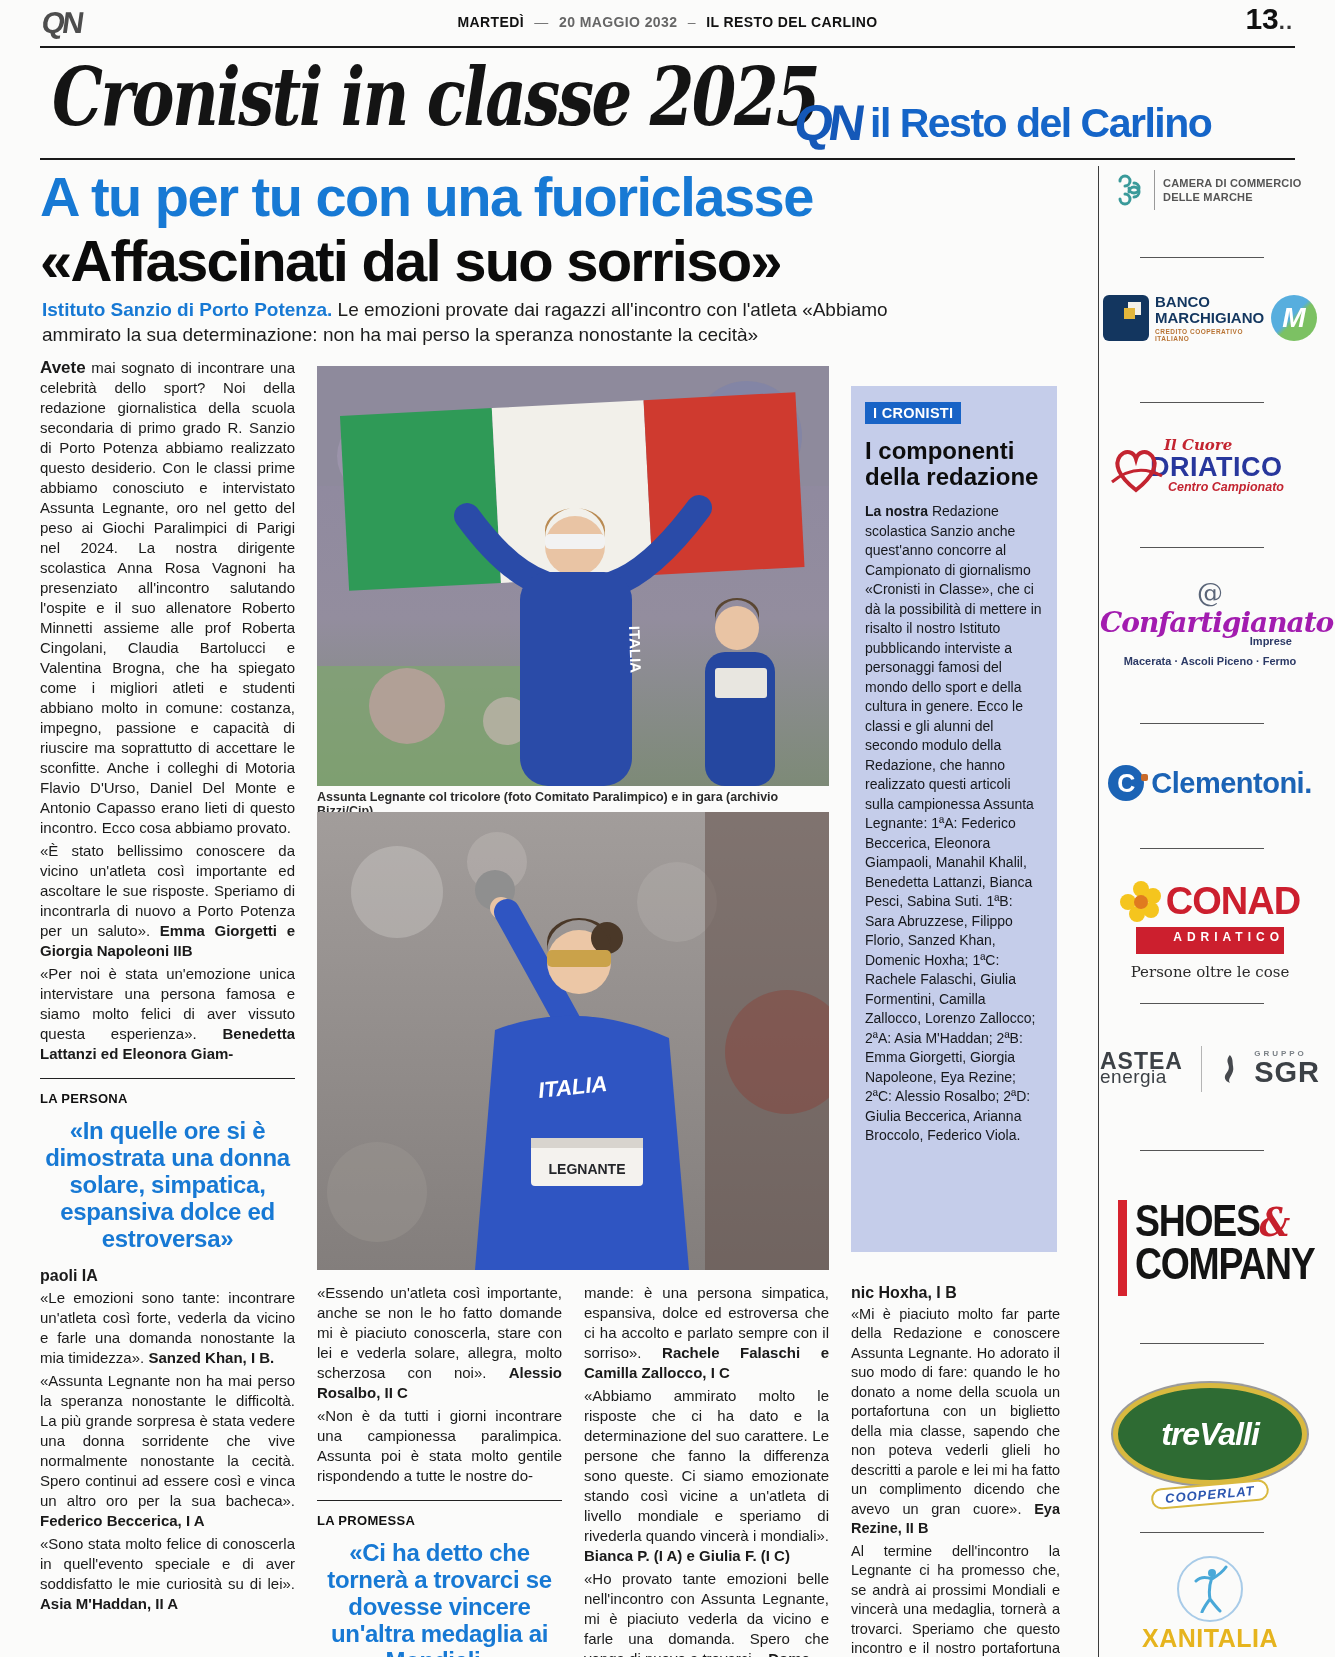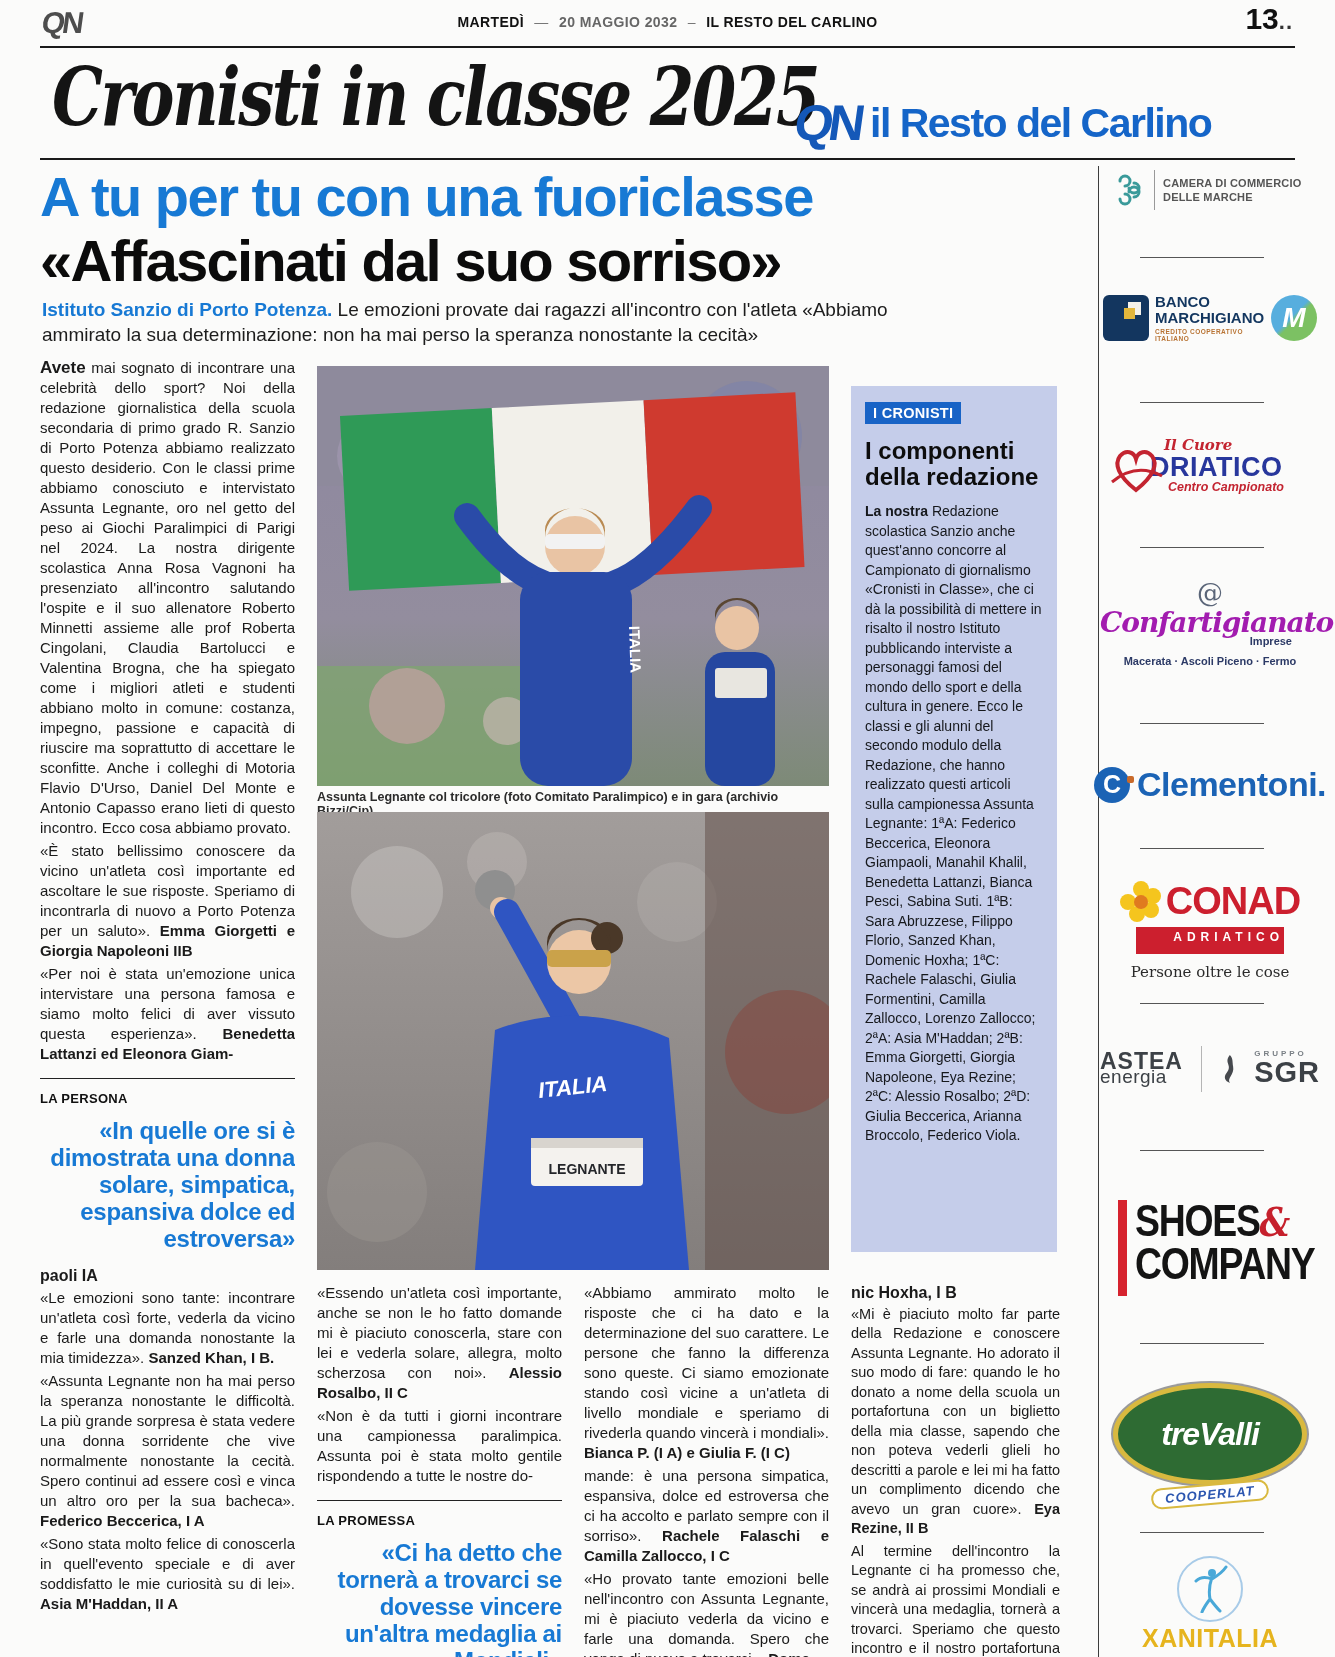--- a/index.html
+++ b/index.html
@@ -37,21 +37,21 @@
   .lead-word{font-weight:800;font-size:17px;}
   .author{font-weight:800;}
   #col1{left:40px;top:358px;width:255px;height:1296px;}
   #col2{left:317px;top:1283px;width:245px;height:374px;}
   #col3{left:584px;top:1283px;width:245px;height:374px;}
   #col4{left:851px;top:1283px;width:209px;height:374px;font-size:14.5px;line-height:19.5px;}
   .carry{font-weight:800;font-size:16px;text-align:left;margin-bottom:2px;}
 
   .inset-divider{height:1px;background:#222;margin:14px 0 10px 0;}
   .inset-label{font-size:13px;font-weight:800;letter-spacing:.3px;color:#111;margin-bottom:8px;text-align:left;}
-  .inset-quote{color:#1779d4;font-size:24px;line-height:27px;font-weight:800;text-align:right;
+  .inset-quote{color:#1779d4;font-size:24px;line-height:27px;font-weight:800;text-align:center;
                letter-spacing:-.3px;margin-bottom:14px;}
 
   
   #photo1{left:317px;top:366px;width:512px;height:420px;overflow:hidden;}
   #caption{left:317px;top:790px;width:512px;font-size:12.5px;font-weight:700;color:#2b2b2b;}
   #photo2{left:317px;top:812px;width:512px;height:458px;overflow:hidden;}
 
   
   #sidebar{left:851px;top:386px;width:206px;height:866px;background:#c5cdea;box-sizing:border-box;
            padding:16px 14px;overflow:hidden;}
@@ -89,21 +89,21 @@
   .conf-at{font-size:26px;color:#5a6578;font-family:"DejaVu Serif",serif;}
   .conf-name{font-family:"DejaVu Serif",serif;font-style:italic;font-weight:800;font-size:28px;color:#a21caf;
              letter-spacing:-1px;line-height:30px;}
   .conf-imprese{font-size:11px;color:#2c3a66;font-weight:700;text-align:right;margin-right:28px;margin-top:-3px;}
   .conf-cities{font-size:11px;color:#2c3a66;font-weight:700;margin-top:8px;}
 
   #ad-clem{left:1105px;top:765px;width:210px;display:flex;align-items:center;justify-content:center;gap:7px;}
   .clem-ball{width:36px;height:36px;border-radius:50%;background:#1b63b5;color:#fff;font-weight:900;font-size:25px;
              display:flex;align-items:center;justify-content:center;position:relative;flex:none;}
   .clem-ball i{position:absolute;right:-4px;top:9px;width:7px;height:7px;background:#c96a2a;border-radius:2px;}
-  .clem-name{font-size:34px;font-weight:800;color:#1b63b5;letter-spacing:-.5px;}
+  .clem-name{font-size:29px;font-weight:800;color:#1b63b5;letter-spacing:-.5px;}
 
   #ad-conad{left:1100px;top:880px;width:220px;text-align:center;}
   .conad-row{display:flex;align-items:center;justify-content:center;gap:4px;}
   .conad-name{font-size:38px;font-weight:900;color:#cc1f2e;letter-spacing:-1px;}
   .conad-band{margin:4px auto 0;width:148px;background:#cc1f2e;color:#fff;font-size:12px;font-weight:800;
               letter-spacing:5px;padding:3px 0 10px;text-align:right;}
   .conad-slogan{font-family:"DejaVu Serif",serif;font-size:15px;color:#2b2b2b;margin-top:9px;}
 
   #ad-astea{left:1100px;top:1046px;width:220px;display:flex;align-items:center;justify-content:center;gap:18px;}
   .astea-col{text-align:left;color:#3c4146;line-height:20px;}
@@ -253,22 +253,22 @@
 
 <div class="abs bodycol" id="col2">
   <p><span>«Essendo un'atleta così importante, anche se non le ho fatto domande mi è piaciuto conoscerla, stare con lei e vederla solare, allegra, molto scherzosa con noi». </span><span class="author">Alessio Rosalbo, II C</span></p>
   <p><span>«Non è da tutti i giorni incontrare una campionessa paralimpica. Assunta poi è stata molto gentile rispondendo a tutte le nostre do-</span></p>
   <div class="inset-divider"></div>
   <div class="inset-label">LA PROMESSA</div>
   <div class="inset-quote">«Ci ha detto che tornerà a trovarci se dovesse vincere un'altra medaglia ai Mondiali»</div>
 </div>
 
 <div class="abs bodycol" id="col3">
+  <p><span>mande: è una persona simpatica, espansiva, dolce ed estroversa che ci ha accolto e parlato sempre con il sorriso». </span><span class="author">Rachele Falaschi e Camilla Zallocco, I C</span></p>
   <p><span>«Abbiamo ammirato molto le risposte che ci ha dato e la determinazione del suo carattere. Le persone che fanno la differenza sono queste. Ci siamo emozionate stando così vicine a un'atleta di livello mondiale e speriamo di rivederla quando vincerà i mondiali». </span><span class="author">Bianca P. (I A) e Giulia F. (I C)</span></p>
-  <p><span>mande: è una persona simpatica, espansiva, dolce ed estroversa che ci ha accolto e parlato sempre con il sorriso». </span><span class="author">Rachele Falaschi e Camilla Zallocco, I C</span></p>
   <p><span>«Ho provato tante emozioni belle nell'incontro con Assunta Legnante, mi è piaciuto vederla da vicino e farle una domanda. Spero che venga di nuovo a trovarci». </span><span class="author">Dome-</span></p>
 </div>
 
 <div class="abs bodycol" id="col4">
   <div class="carry">nic Hoxha, I B</div>
   <p><span>«Mi è piaciuto molto far parte della Redazione e conoscere Assunta Legnante. Ho adorato il suo modo di fare: quando le ho donato a nome della scuola un portafortuna con un biglietto della mia classe, sapendo che non poteva vederli glieli ho descritti a parole e lei mi ha fatto un complimento dicendo che avevo un gran cuore». </span><span class="author">Eya Rezine, II B</span></p>
   <p><span>Al termine dell'incontro la Legnante ci ha promesso che, se andrà ai prossimi Mondiali e vincerà una medaglia, tornerà a trovarci. Speriamo che questo incontro e il nostro portafortuna aiutino lei a vincere l'oro dei Mondiali.</span></p>
 </div>
 
 <div class="abs" id="ads-rule"></div>

